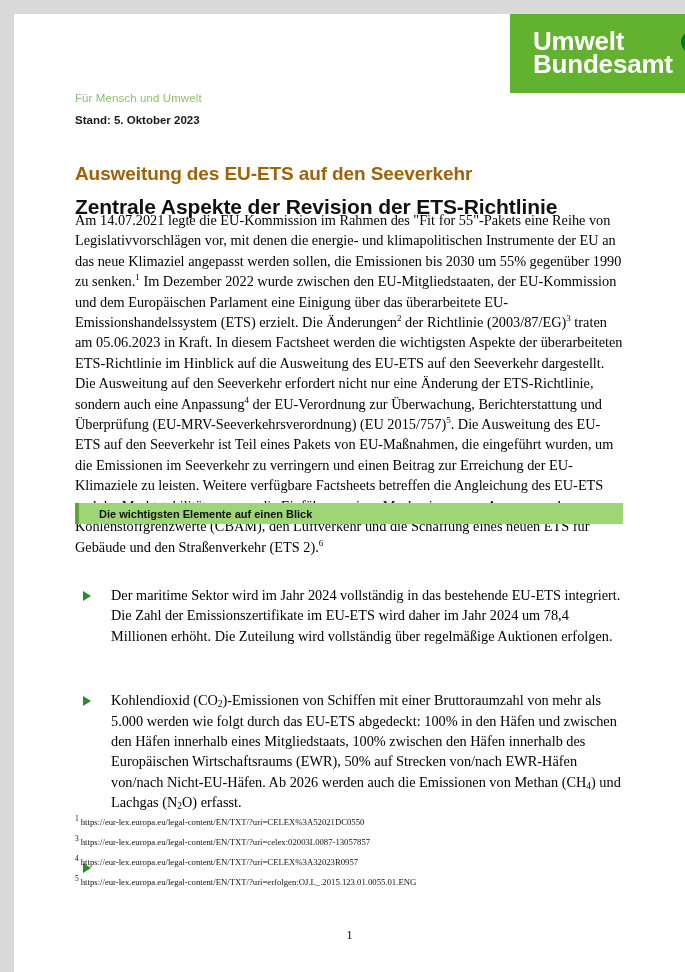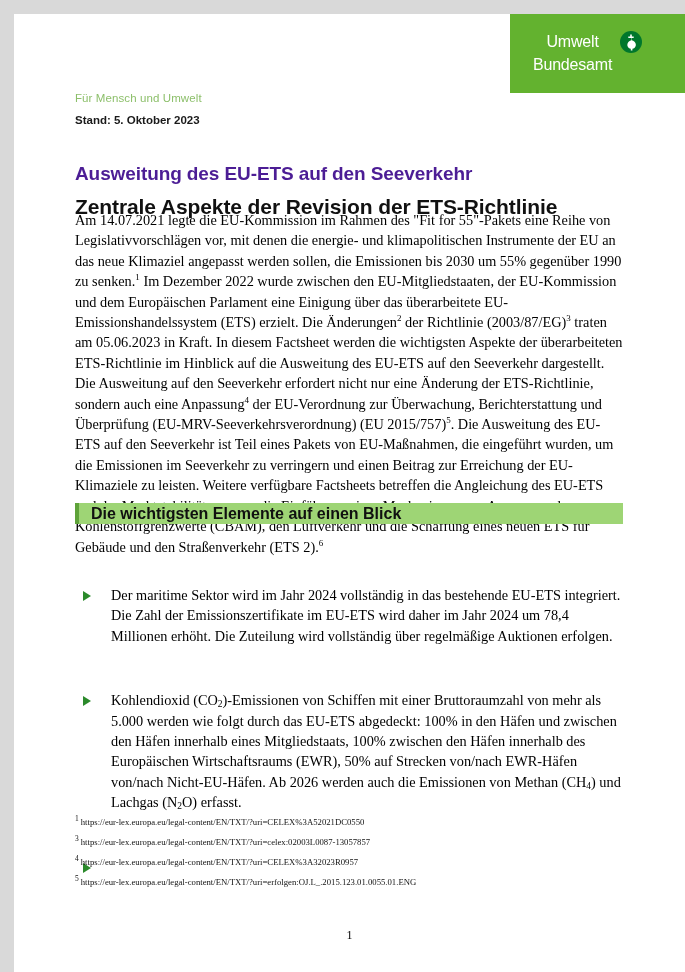--- a/index.html
+++ b/index.html
@@ -36,26 +36,25 @@
   }
   .logo-inner {
     position: absolute;
     left: 23px;
     top: 16px;
     display: flex;
     align-items: flex-start;
   }
   .logo-words {
     font-family: "Liberation Sans", sans-serif;
-    font-weight: normal;
-    font-size: 16px;
+    font-weight: bold;
+    font-size: 26px;
     line-height: 23px;
     color: #ffffff;
     letter-spacing: -0.2px;
-    text-align: center;
   }
   .logo-mark {
     margin-left: 8px;
     margin-top: 1px;
   }
 
   
   .claim {
     position: absolute;
     left: 61px;
@@ -77,21 +76,21 @@
 
   
   .title {
     position: absolute;
     left: 61px;
     top: 136px;
     width: 560px;
     font-family: "Liberation Sans", sans-serif;
     font-size: 19px;
     font-weight: bold;
-    color: #4c1d95;
+    color: #a16207;
     letter-spacing: -0.1px;
   }
   .subtitle {
     position: absolute;
     left: 61px;
     top: 164px;
     width: 560px;
     font-family: "Liberation Sans", sans-serif;
     font-size: 21px;
     font-weight: bold;
@@ -139,24 +138,24 @@
   .banner-accent {
     position: absolute;
     left: 0;
     top: 0;
     width: 4px;
     height: 21px;
     background: #5fa33a;
   }
   .banner-label {
     font-family: "Liberation Sans", sans-serif;
-    font-size: 16px;
+    font-size: 11px;
     font-weight: bold;
     color: #101010;
-    margin-left: 16px;
+    margin-left: 24px;
   }
 
   
   .bullets {
     position: absolute;
     left: 61px;
     top: 527px;
     width: 548px;
   }
   .bullet {

